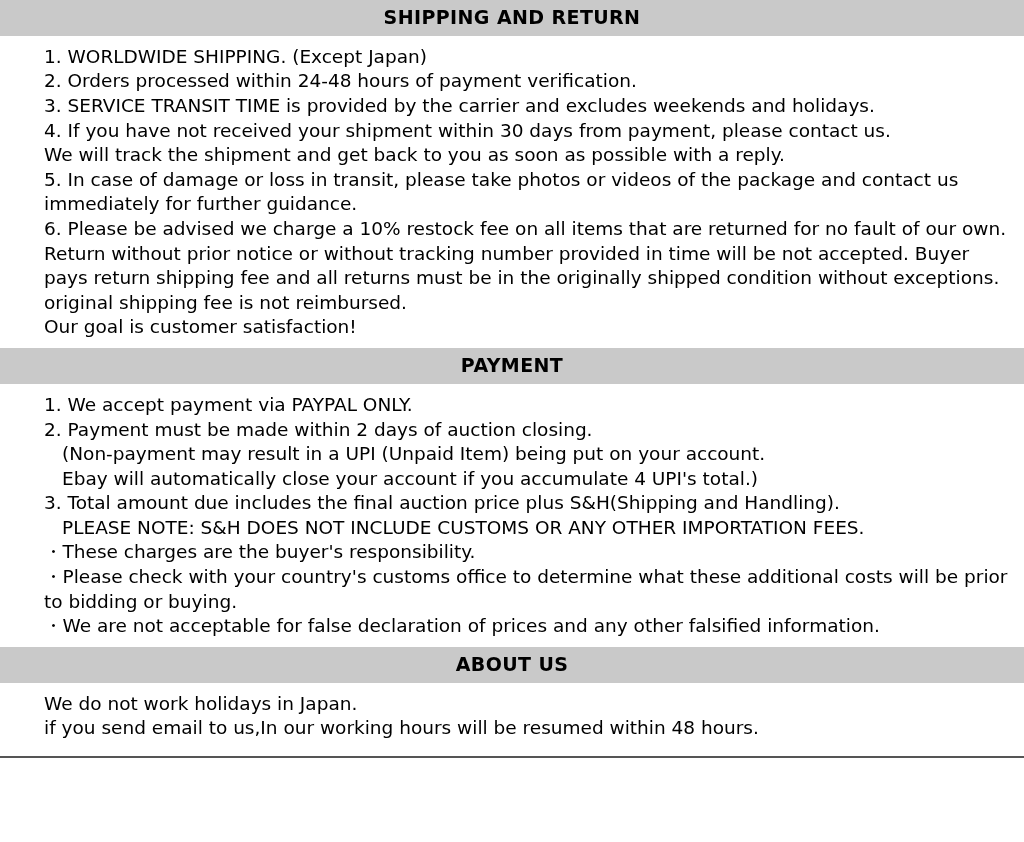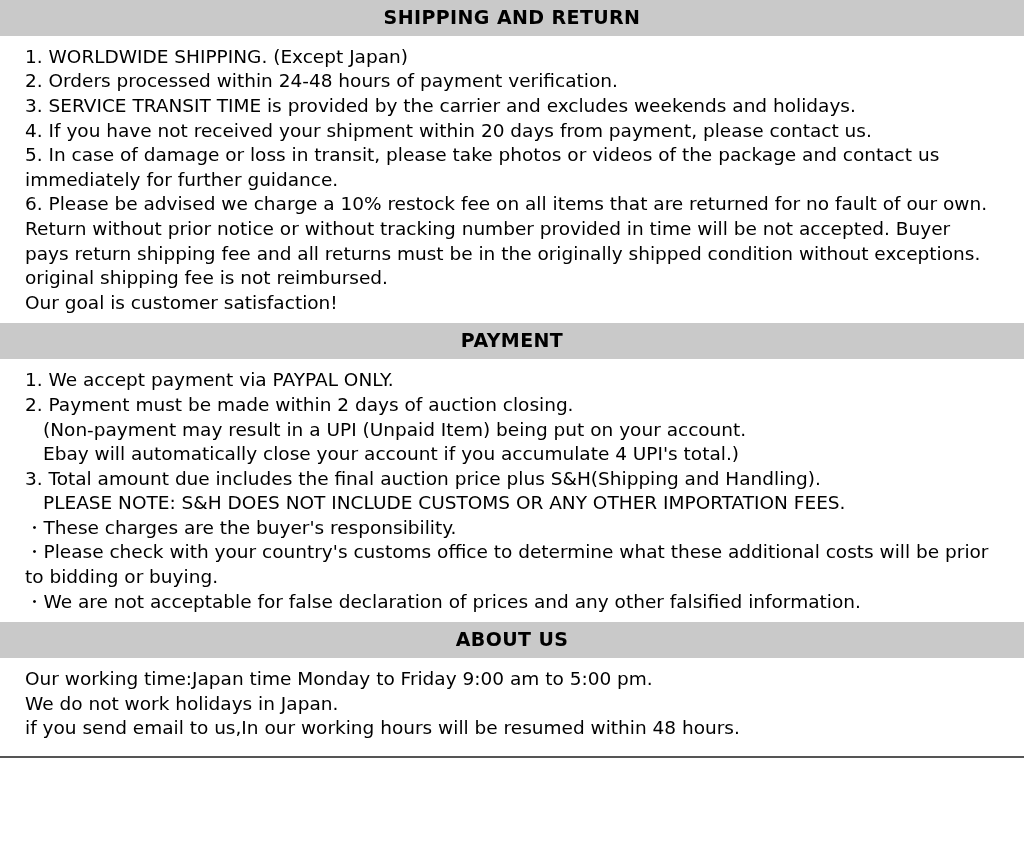--- a/index.html
+++ b/index.html
@@ -24,20 +24,21 @@
     font-weight: bold;
     font-size: 19px;
     letter-spacing: 0.4px;
     padding: 7px 0 8px 0;
     line-height: 1.1;
   }
   .section-body {
     padding: 9px 10px 8px 25px;
     font-size: 18.5px;
     line-height: 1.33;
+    margin-left: 19px;
   }
   .section-body .line {
     white-space: pre-wrap;
   }
   .indent1 {
     padding-left: 18px;
   }
   .divider {
     height: 2px;
     background: #555555;
@@ -48,21 +49,22 @@
 <body>
 
 <div class="page">
 
   <div>
     <div class="section-header">SHIPPING AND RETURN</div>
     <div class="section-body">
       <div class="line">1. WORLDWIDE SHIPPING. (Except Japan)</div>
       <div class="line">2. Orders processed within 24-48 hours of payment verification.</div>
       <div class="line">3. SERVICE TRANSIT TIME is provided by the carrier and excludes weekends and holidays.</div>
-      <div class="line">4. If you have not received your shipment within 20 days from payment, please contact us.</div>
+      <div class="line">4. If you have not received your shipment within 30 days from payment, please contact us.</div>
+      <div class="line">We will track the shipment and get back to you as soon as possible with a reply.</div>
       <div class="line">5. In case of damage or loss in transit, please take photos or videos of the package and contact us</div>
       <div class="line">immediately for further guidance.</div>
       <div class="line">6. Please be advised we charge a 10% restock fee on all items that are returned for no fault of our own.</div>
       <div class="line">Return without prior notice or without tracking number provided in time will be not accepted. Buyer</div>
       <div class="line">pays return shipping fee and all returns must be in the originally shipped condition without exceptions.</div>
       <div class="line">original shipping fee is not reimbursed.</div>
       <div class="line">Our goal is customer satisfaction!</div>
     </div>
   </div>
 
@@ -78,20 +80,19 @@
       <div class="line">・These charges are the buyer's responsibility.</div>
       <div class="line">・Please check with your country's customs office to determine what these additional costs will be prior</div>
       <div class="line">to bidding or buying.</div>
       <div class="line">・We are not acceptable for false declaration of prices and any other falsified information.</div>
     </div>
   </div>
 
   <div>
     <div class="section-header">ABOUT US</div>
     <div class="section-body">
-      <div class="line">Our working time:Japan time Monday to Friday 9:00 am to 5:00 pm.</div>
       <div class="line">We do not work holidays in Japan.</div>
       <div class="line">if you send email to us,In our working hours will be resumed within 48 hours.</div>
     </div>
     <div class="divider"></div>
   </div>
 
 </div>
 
 </body></html>

